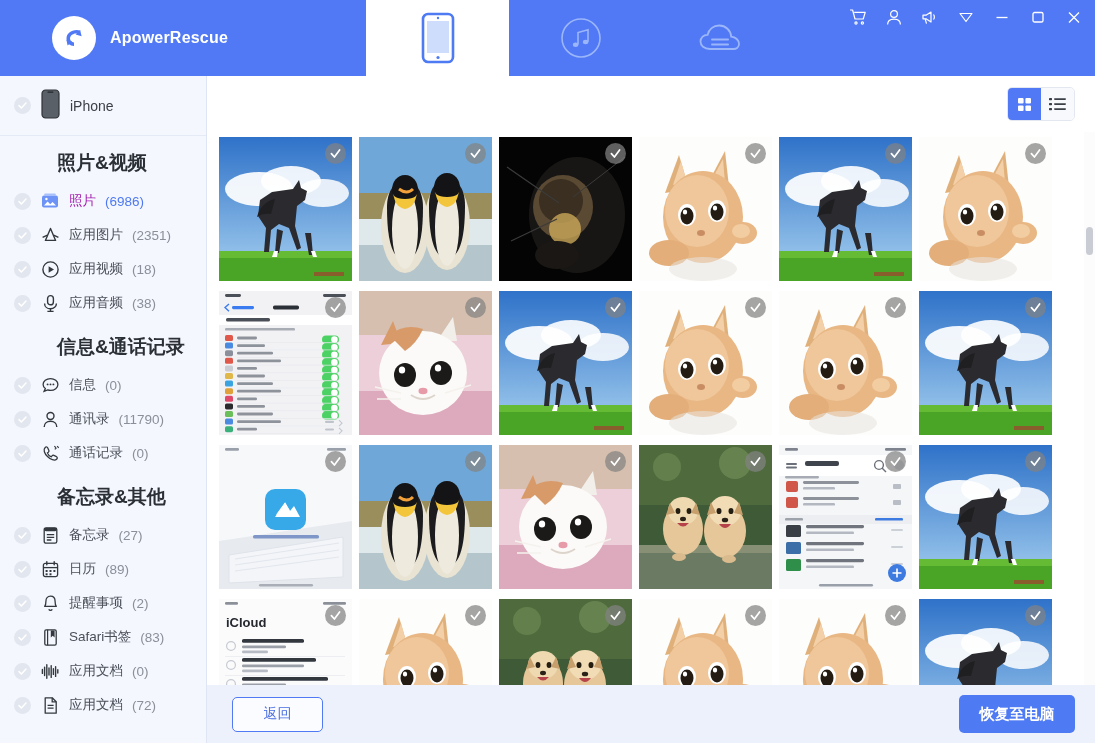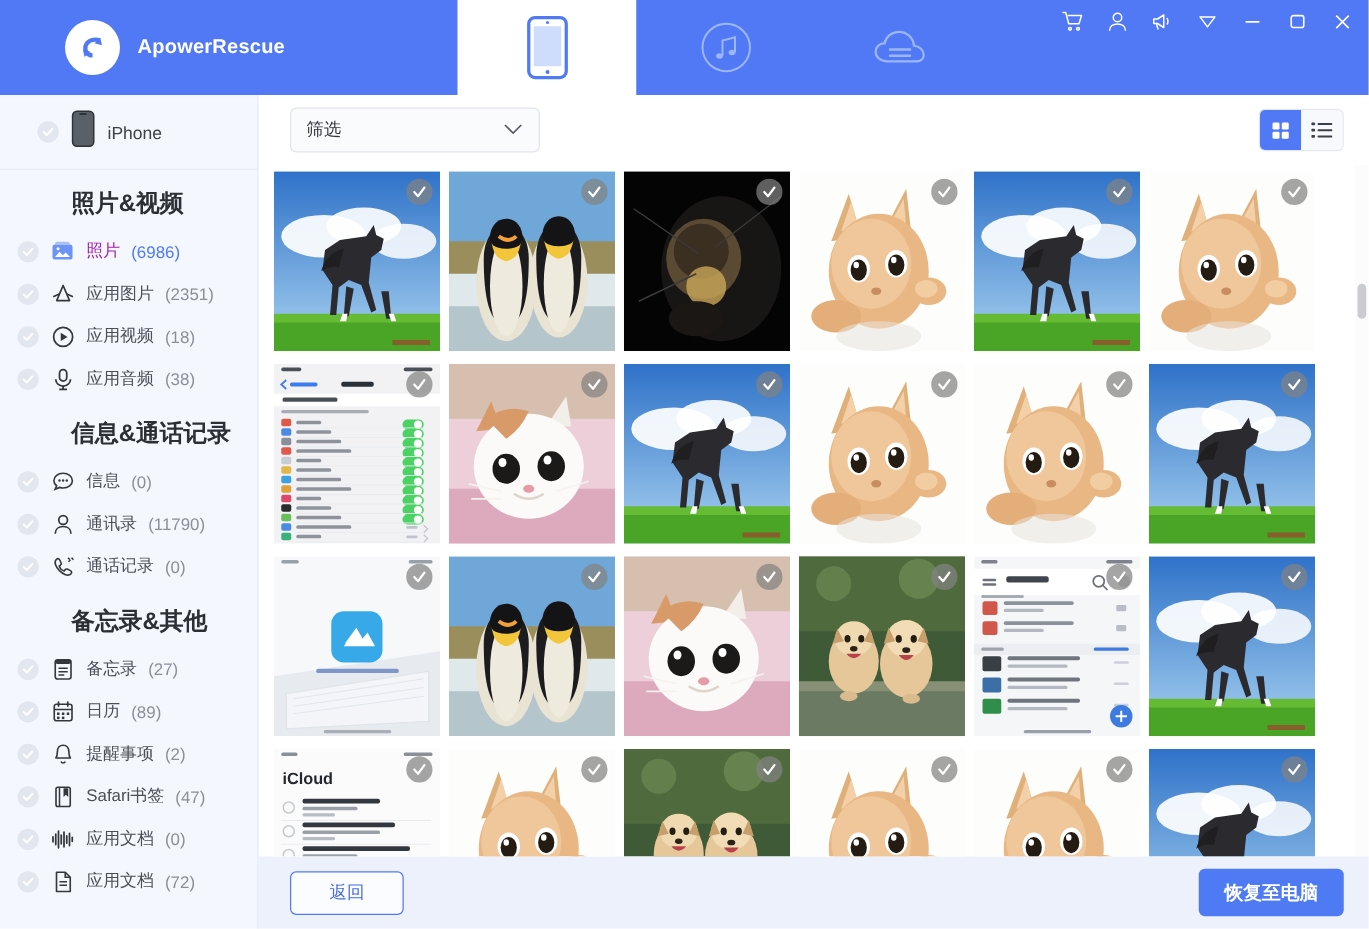--- a/index.html
+++ b/index.html
@@ -31,21 +31,21 @@
 
   
   .body-wrap { flex: 1 1 auto; display: flex; min-height: 0; }
 
   
   .sidebar {
     width: 207px; flex: 0 0 207px; background: #f4f7fe;
     border-right: 1px solid #dfe5f2; overflow: hidden; position: relative;
   }
   .device-row {
-    height: 60px; display: flex; align-items: center; gap: 10px; padding-left: 30px;
+    height: 60px; display: flex; align-items: center; gap: 10px; padding-left: 14px;
     border-bottom: 1px solid #e4eaf6; cursor: pointer;
   }
   .device-name { font-size: 14px; color: #3c3f46; }
   .chk {
     width: 17px; height: 17px; border-radius: 50%; background: #e2e6ef;
     flex: 0 0 17px; display: flex; align-items: center; justify-content: center;
     cursor: pointer;
   }
   .chk svg { display:block; }
 
@@ -396,21 +396,21 @@
               </svg>
             </span>
             <span class="ico">
               <svg width="19" height="19" viewBox="0 0 19 19">
                 <rect x="3.8" y="1.8" width="11.4" height="15.4" rx="1.4" fill="none" stroke="#33383f" stroke-width="1.3"></rect>
                 <path d="M6.6 1.8v15.4" stroke="#33383f" stroke-width="1.2"></path>
                 <path d="M9.8 2.6v7l1.9-1.8 1.9 1.8v-7z" fill="#33383f"></path>
               </svg>
             </span>
             <span class="label">Safari书签</span>
-            <span class="count">(47)</span>
+            <span class="count">(83)</span>
           </div>
           <div class="nav-item">
             <span class="chk">
               <svg width="11" height="11" viewBox="0 0 11 11">
                 <path d="M2 5.6l2.4 2.4L9 3" fill="none" stroke="#fff" stroke-width="1.5" stroke-linecap="round" stroke-linejoin="round"></path>
               </svg>
             </span>
             <span class="ico">
               <svg width="20" height="19" viewBox="0 0 20 19">
                 <path d="M2.4 7.4v4M4.6 5.2v8.4M6.8 2.8v13.4M9 6v7M11.2 3.6v11.8M13.4 6.6v5.8M15.6 4.6v9.8M17.8 7.8v3.2" stroke="#33383f" stroke-width="1.4" stroke-linecap="round"></path>
@@ -434,28 +434,20 @@
             </span>
             <span class="label">应用文档</span>
             <span class="count">(72)</span>
           </div>
         </div>
     </div>
 
     <div class="content">
 
       <div class="toolbar">
-        <div class="filter-select">
-          <span>筛选</span>
-          <span>
-            <svg width="17" height="11" viewBox="0 0 17 11">
-                <path d="M2 2l6.5 6.5L15 2" fill="none" stroke="#53575f" stroke-width="1.3"></path>
-              </svg>
-          </span>
-        </div>
         <div class="viewtoggle">
           <div class="vbtn active">
             <svg width="15" height="15" viewBox="0 0 15 15">
                 <rect x="1" y="1" width="5.6" height="5.6" rx="1.1" fill="#fff"></rect>
                 <rect x="8.4" y="1" width="5.6" height="5.6" rx="1.1" fill="#fff"></rect>
                 <rect x="1" y="8.4" width="5.6" height="5.6" rx="1.1" fill="#fff"></rect>
                 <rect x="8.4" y="8.4" width="5.6" height="5.6" rx="1.1" fill="#fff"></rect>
               </svg>
           </div>
           <div class="vbtn">

